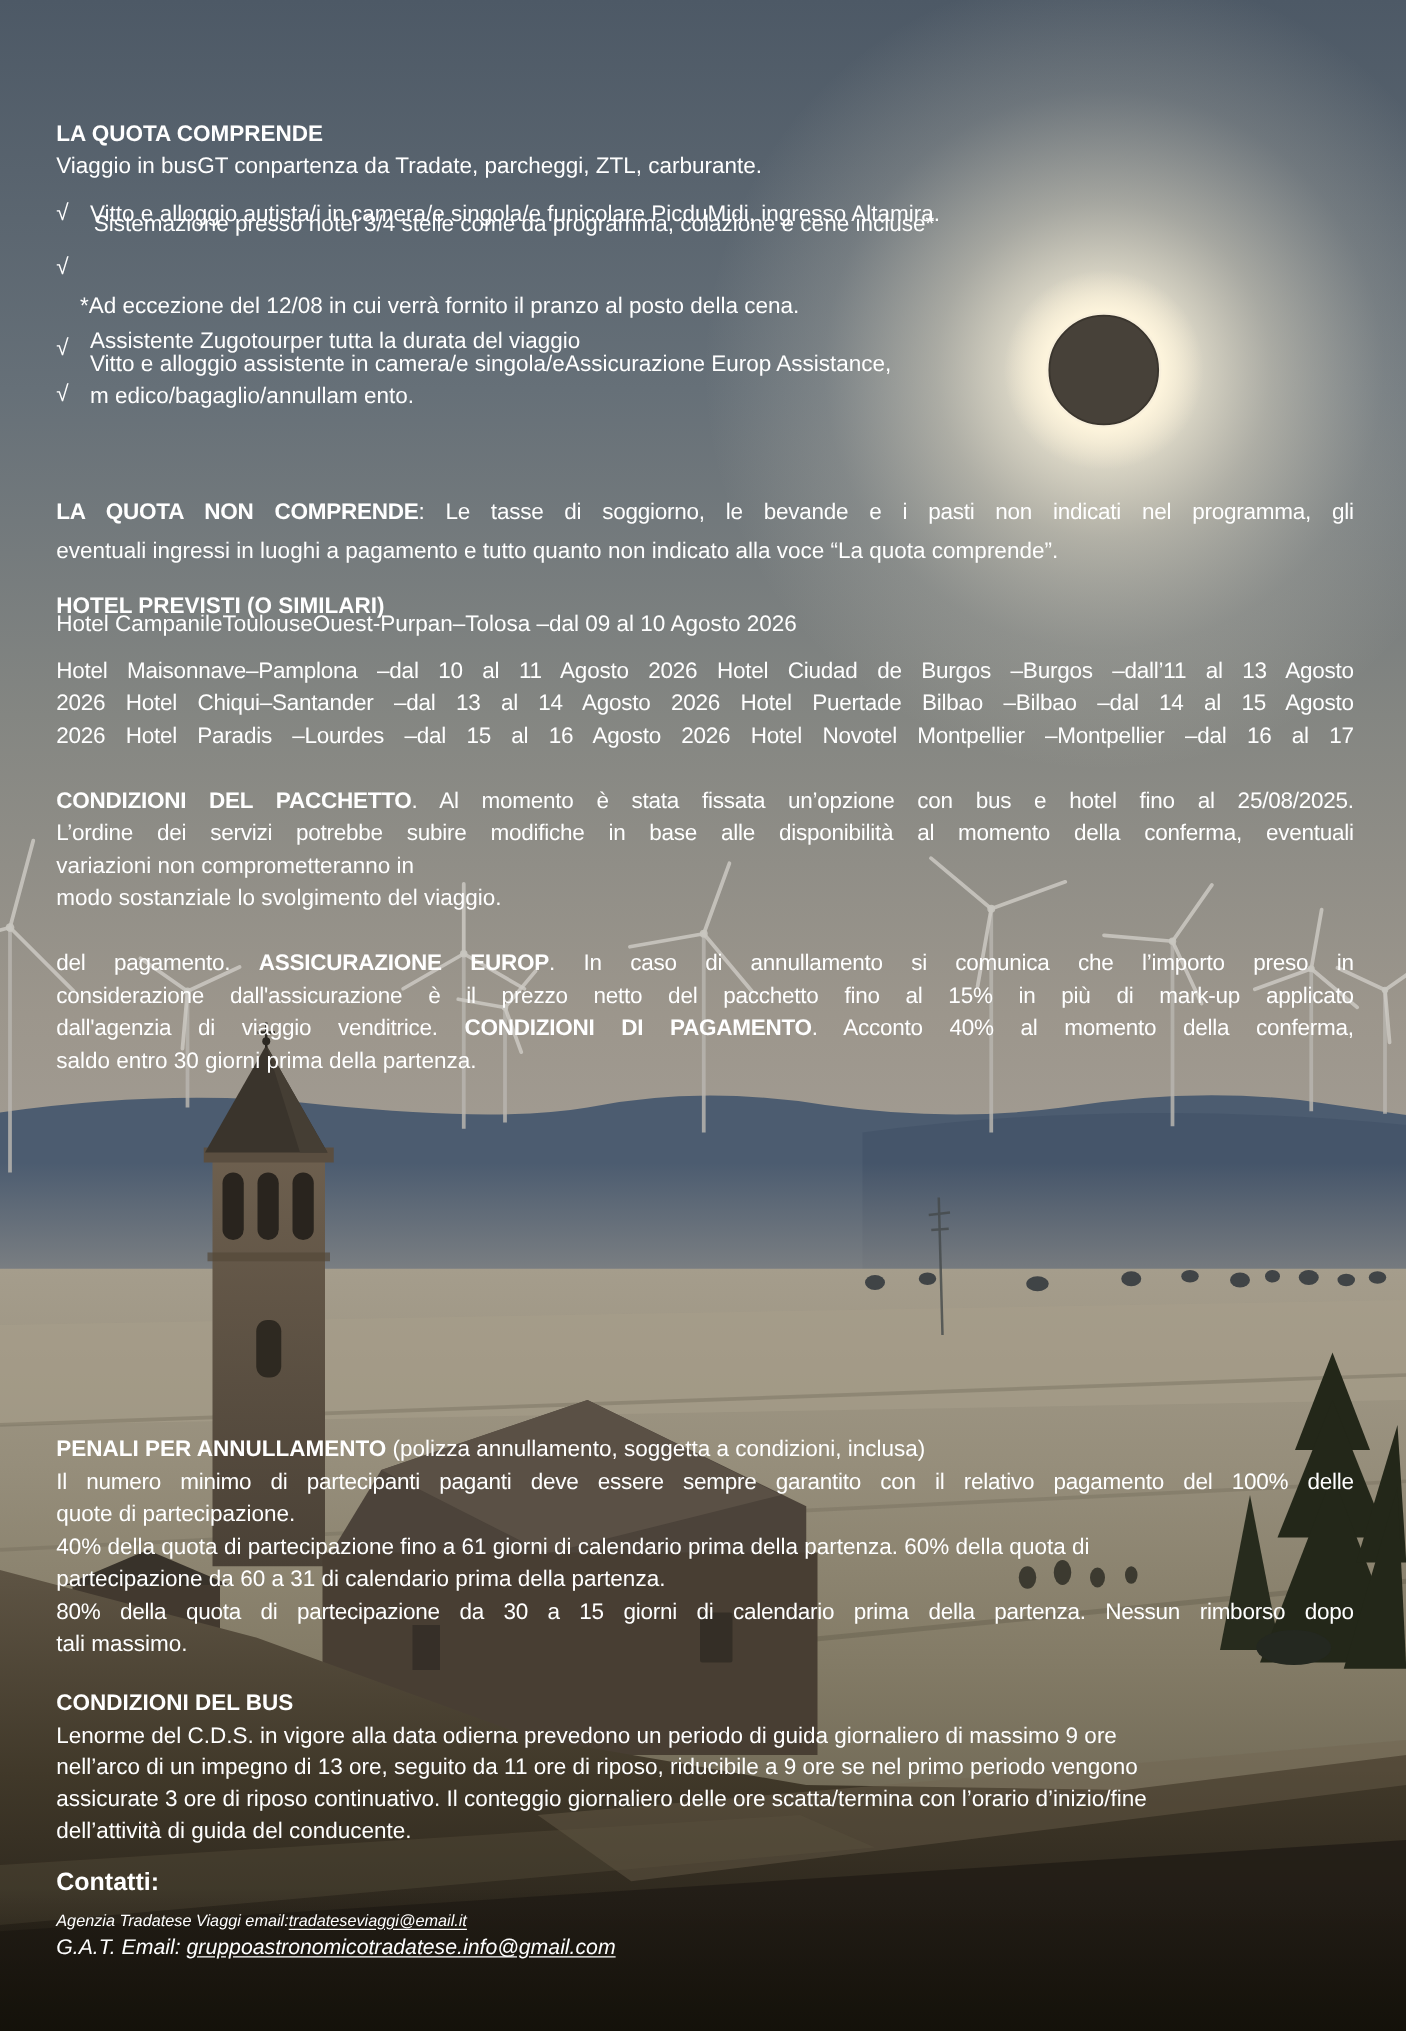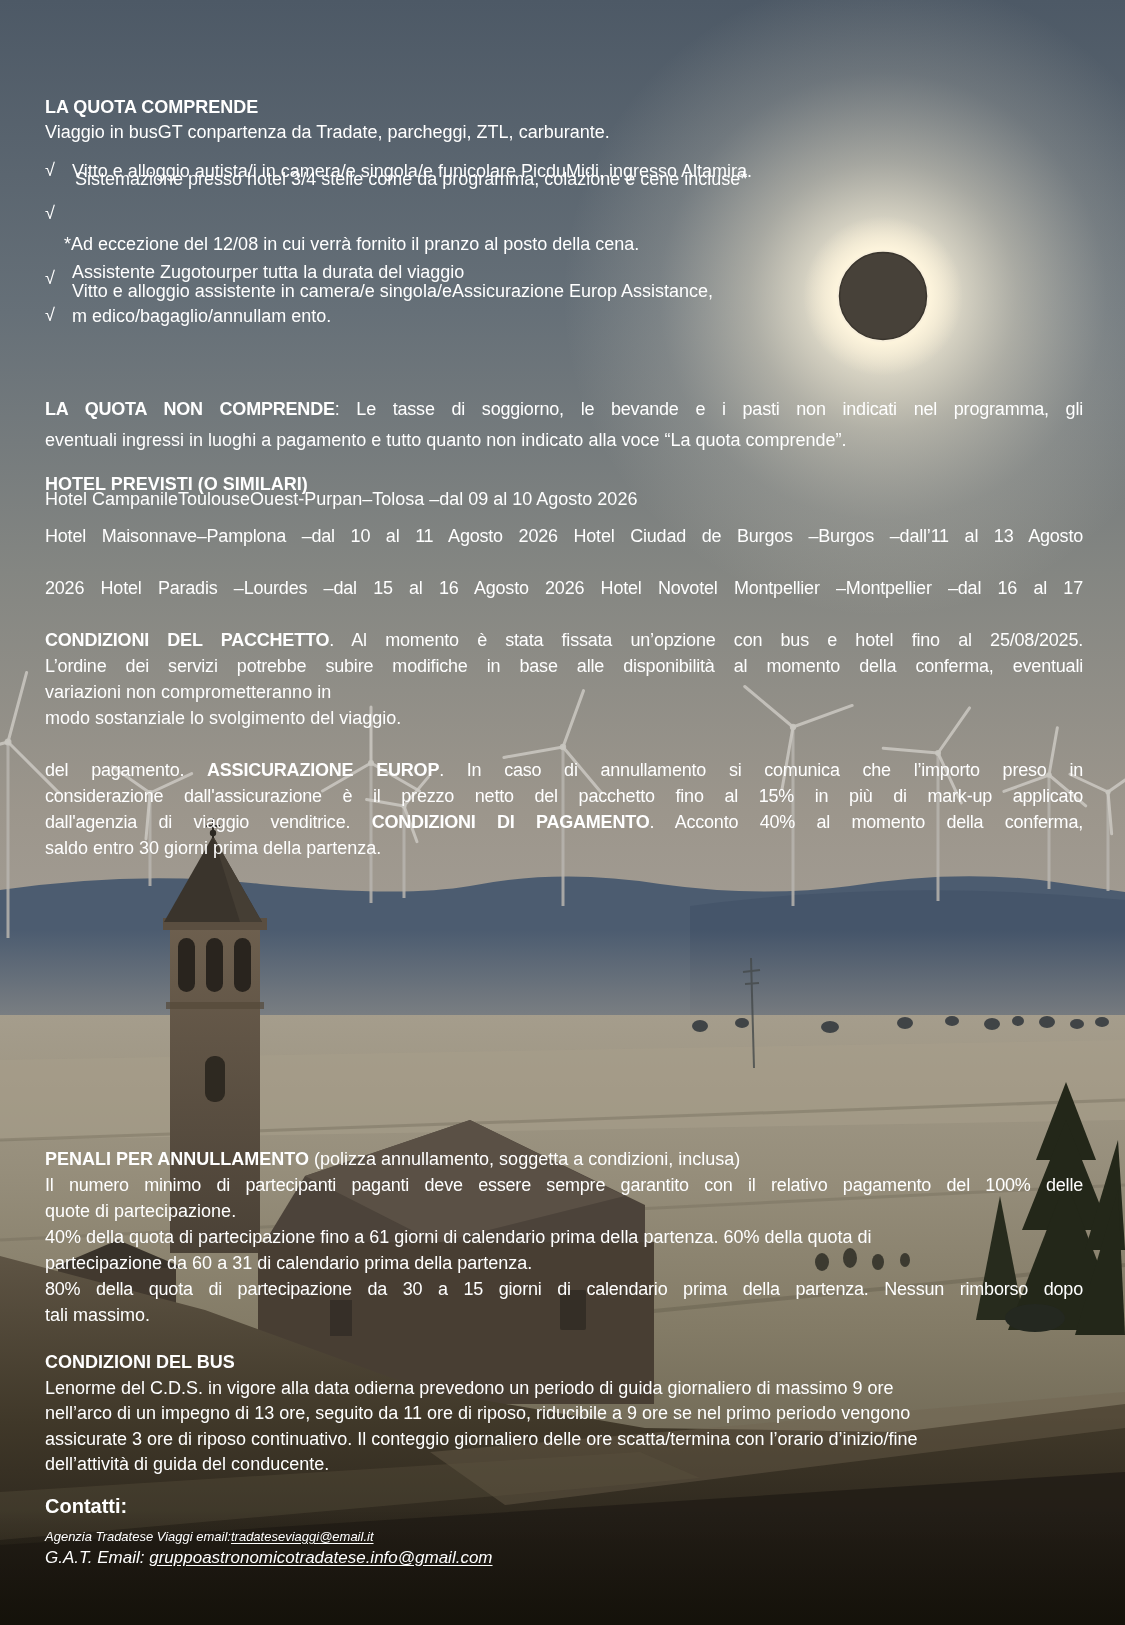--- a/index.html
+++ b/index.html
@@ -257,20 +257,21 @@
       <div class="line" style="top: 265px; left: 45px;"><span>√</span></div>
       <div class="line" style="top: 259px; left: 72px;"><span>Assistente Zugotourper tutta la durata del viaggio</span></div>
       <div class="line" style="top: 278px; left: 72px;"><span>Vitto e alloggio assistente in camera/e singola/eAssicurazione Europ Assistance,</span></div>
       <div class="line" style="top: 302px; left: 45px;"><span>√</span></div>
       <div class="line" style="top: 303px; left: 72px;"><span>m edico/bagaglio/annullam ento.</span></div>
       <div class="line j" style="top: 396px; left: 45px; width: 1038px;"><span class="b">LA QUOTA NON COMPRENDE</span><span>: Le tasse di soggiorno, le bevande e i pasti non indicati nel programma, gli</span></div>
       <div class="line" style="top: 427px; left: 45px;"><span>eventuali ingressi in luoghi a pagamento e tutto quanto non indicato alla voce “La quota comprende”.</span></div>
       <div class="line" style="top: 471px; left: 45px;"><span class="b">HOTEL PREVISTI (O SIMILARI)</span></div>
       <div class="line" style="top: 486px; left: 45px;"><span>Hotel CampanileToulouseOuest-Purpan–Tolosa –dal 09 al 10 Agosto 2026</span></div>
       <div class="line j" style="top: 523px; left: 45px; width: 1038px;"><span>Hotel Maisonnave–Pamplona –dal 10 al 11 Agosto 2026 Hotel Ciudad de Burgos –Burgos –dall’11 al 13 Agosto</span></div>
+      <div class="line j" style="top: 549px; left: 45px; width: 1038px;"><span>2026 Hotel Chiqui–Santander –dal 13 al 14 Agosto 2026 Hotel Puertade Bilbao –Bilbao –dal 14 al 15 Agosto</span></div>
       <div class="line j" style="top: 575px; left: 45px; width: 1038px;"><span>2026 Hotel Paradis –Lourdes –dal 15 al 16 Agosto 2026 Hotel Novotel Montpellier –Montpellier –dal 16 al 17</span></div>
       <div class="line j" style="top: 627px; left: 45px; width: 1038px;"><span class="b">CONDIZIONI DEL PACCHETTO</span><span>. Al momento è stata fissata un’opzione con bus e hotel fino al 25/08/2025.</span></div>
       <div class="line j" style="top: 653px; left: 45px; width: 1038px;"><span>L’ordine dei servizi potrebbe subire modifiche in base alle disponibilità al momento della conferma, eventuali</span></div>
       <div class="line" style="top: 679px; left: 45px;"><span>variazioni non comprometteranno in</span></div>
       <div class="line" style="top: 705px; left: 45px;"><span>modo sostanziale lo svolgimento del viaggio.</span></div>
       <div class="line j" style="top: 757px; left: 45px; width: 1038px;"><span>del pagamento. </span><span class="b">ASSICURAZIONE EUROP</span><span>. In caso di annullamento si comunica che l’importo preso in</span></div>
       <div class="line j" style="top: 783px; left: 45px; width: 1038px;"><span>considerazione dall'assicurazione è il prezzo netto del pacchetto fino al 15% in più di mark-up applicato</span></div>
       <div class="line j" style="top: 809px; left: 45px; width: 1038px;"><span>dall'agenzia di viaggio venditrice. </span><span class="b">CONDIZIONI DI PAGAMENTO</span><span>. Acconto 40% al momento della conferma,</span></div>
       <div class="line" style="top: 835px; left: 45px;"><span>saldo entro 30 giorni prima della partenza.</span></div>
       <div class="line" style="top: 1146px; left: 45px;"><span class="b">PENALI PER ANNULLAMENTO</span><span> (polizza annullamento, soggetta a condizioni, inclusa)</span></div>

